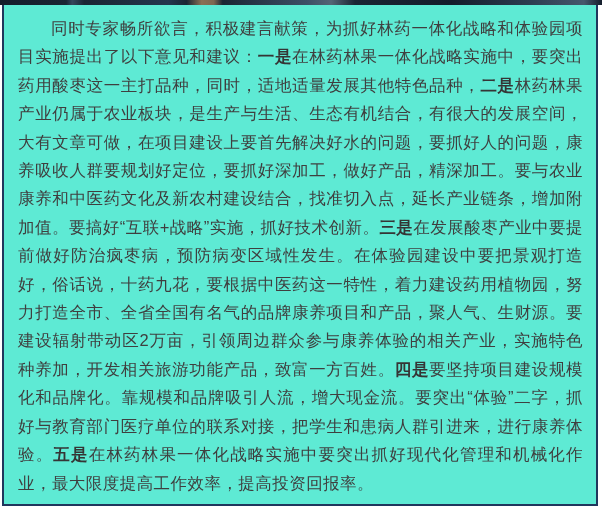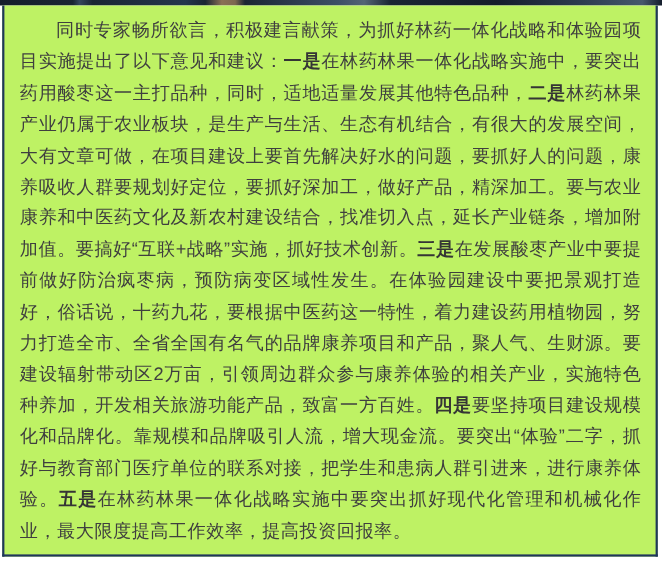--- a/index.html
+++ b/index.html
@@ -18,21 +18,21 @@
       #3d4f66 51%, #546575 55%, #1a2533 59%,
       #141d2b 75%, #2c3c50 88%, #46586c 97%, #141d2b 100%);
   }
   
   .frame{
     box-sizing:border-box;
     margin:0 4px 0 2px;
     height:501px;
     border:2px solid #20365c;
     border-top:none;
-    background:#bef264;
+    background:#5eead4;
   }
   .para{
     margin:0;
     padding:9px 13px 0 14px;
     font-size:16.5px;
     line-height:28.4px;
     letter-spacing:0.45px;
     color:#3f3f3f;
     text-align:justify;
     text-justify:inter-ideograph;

